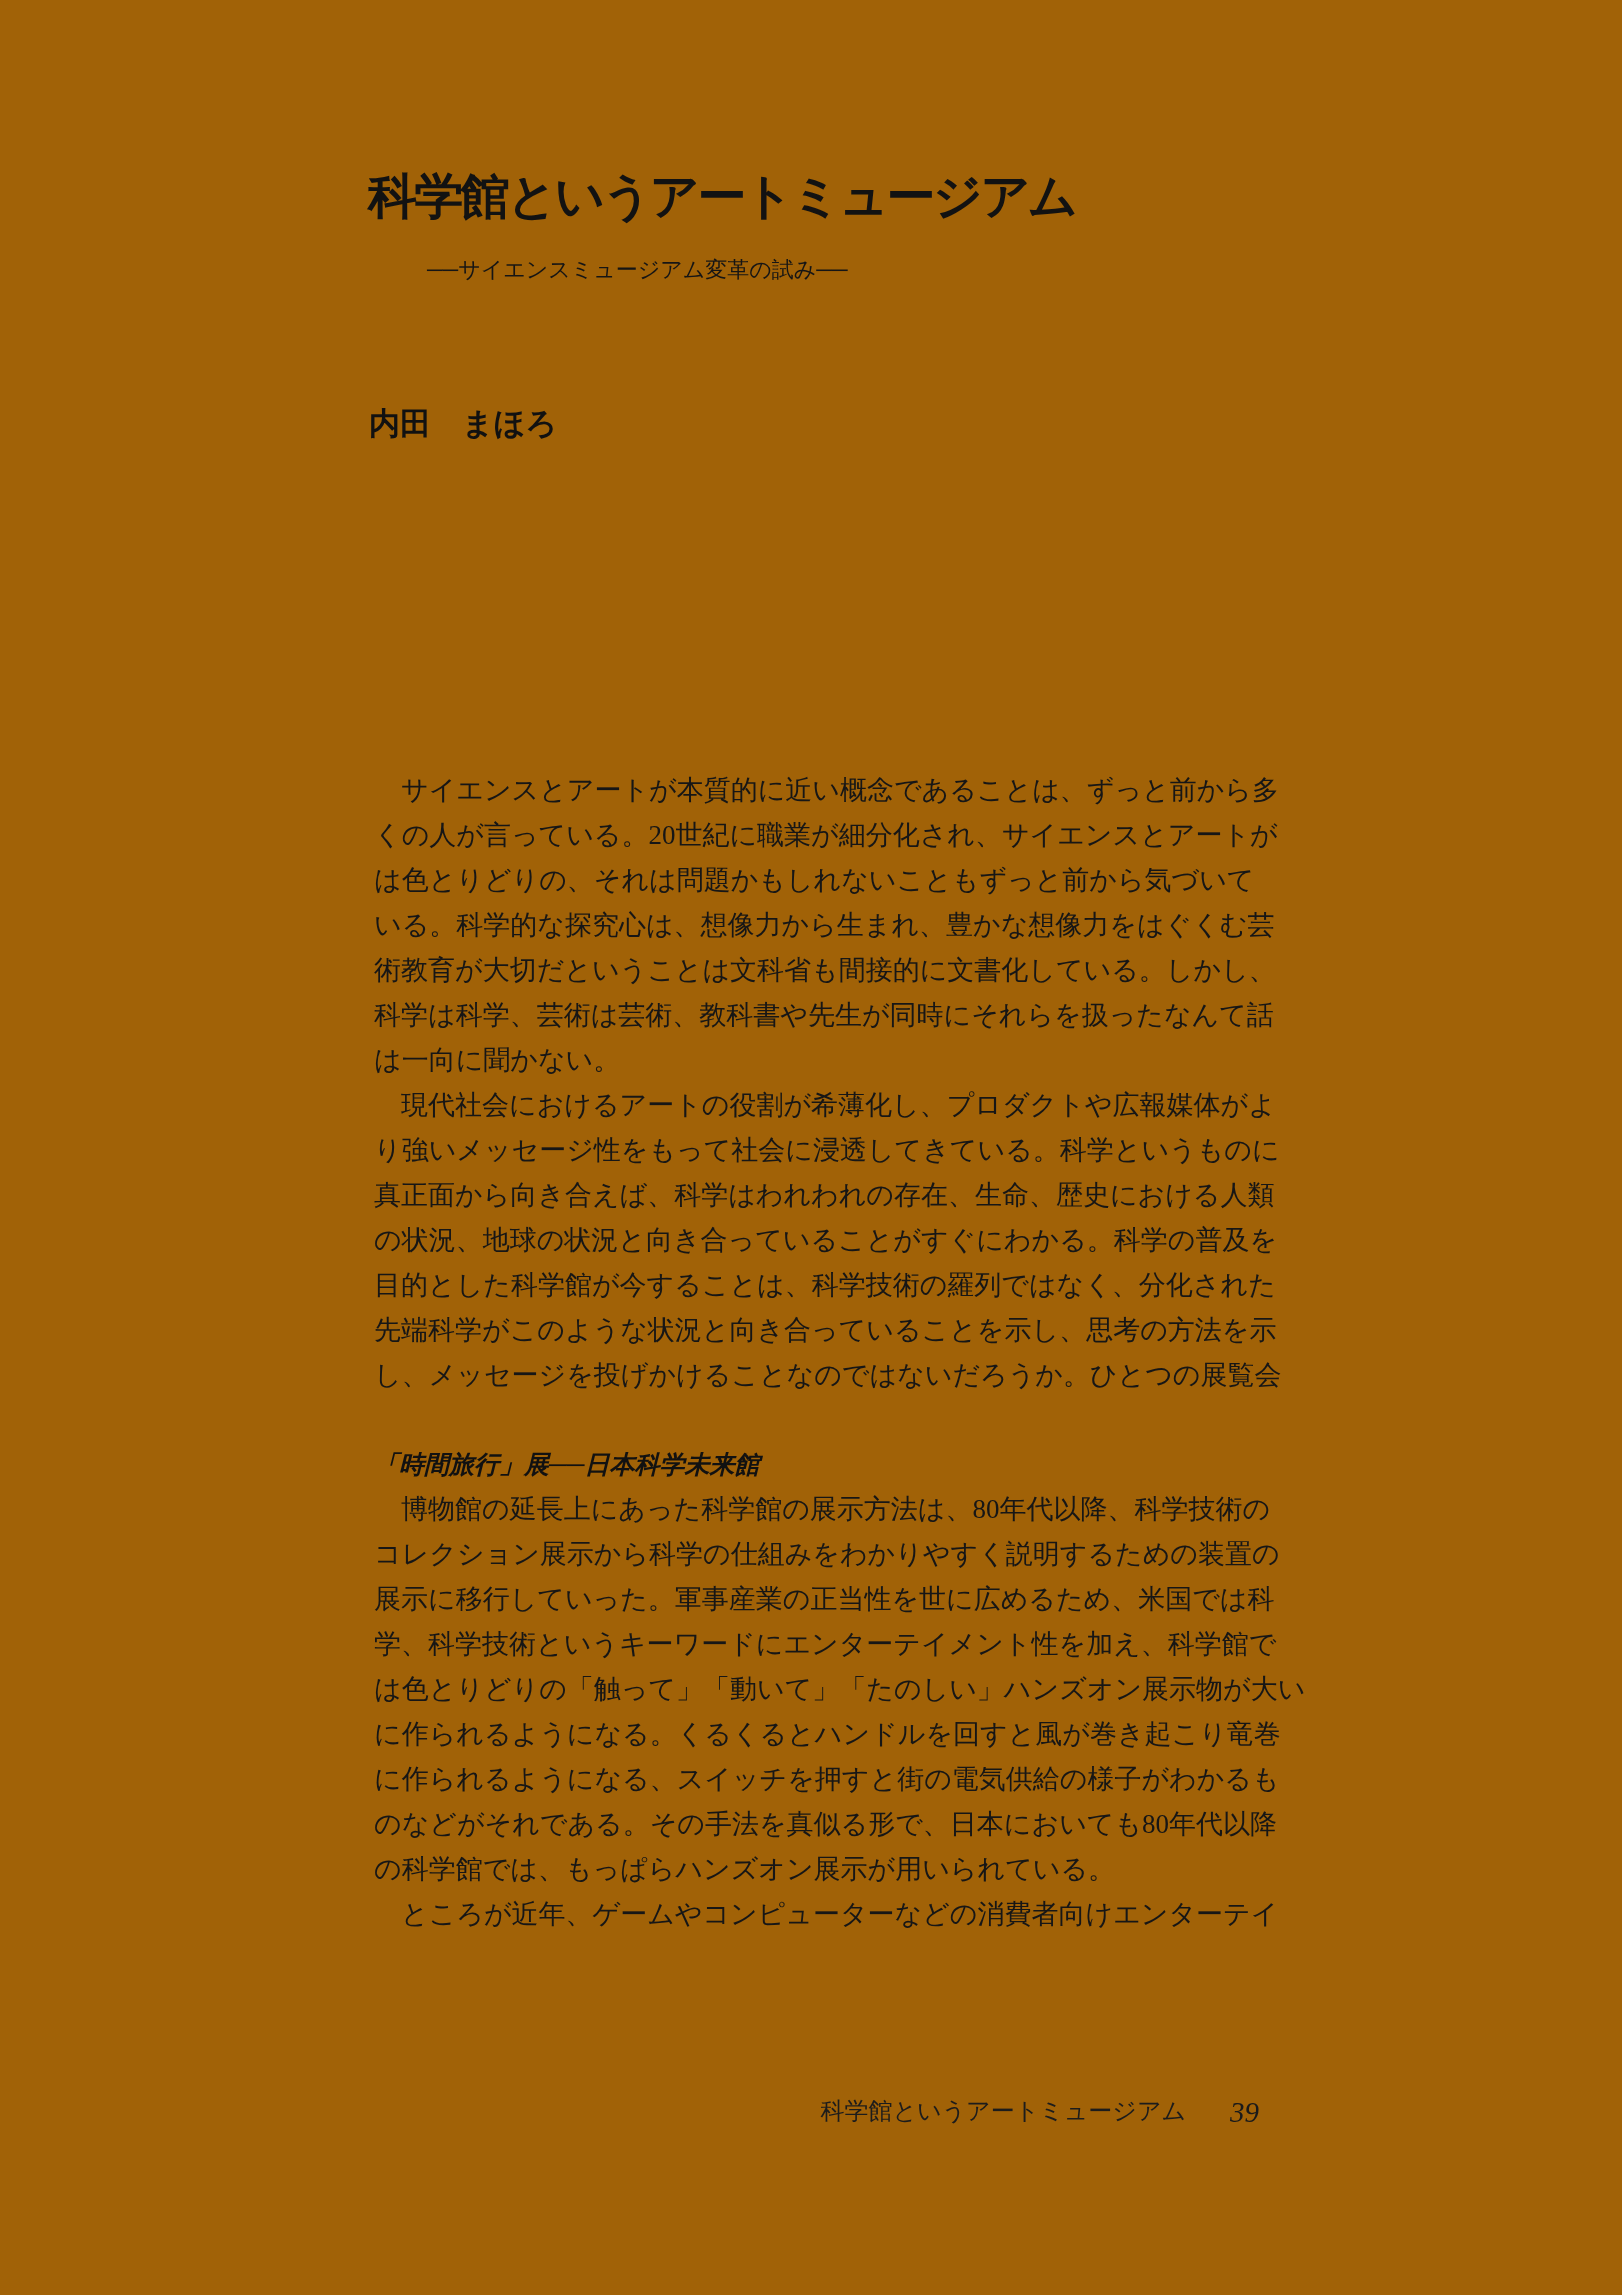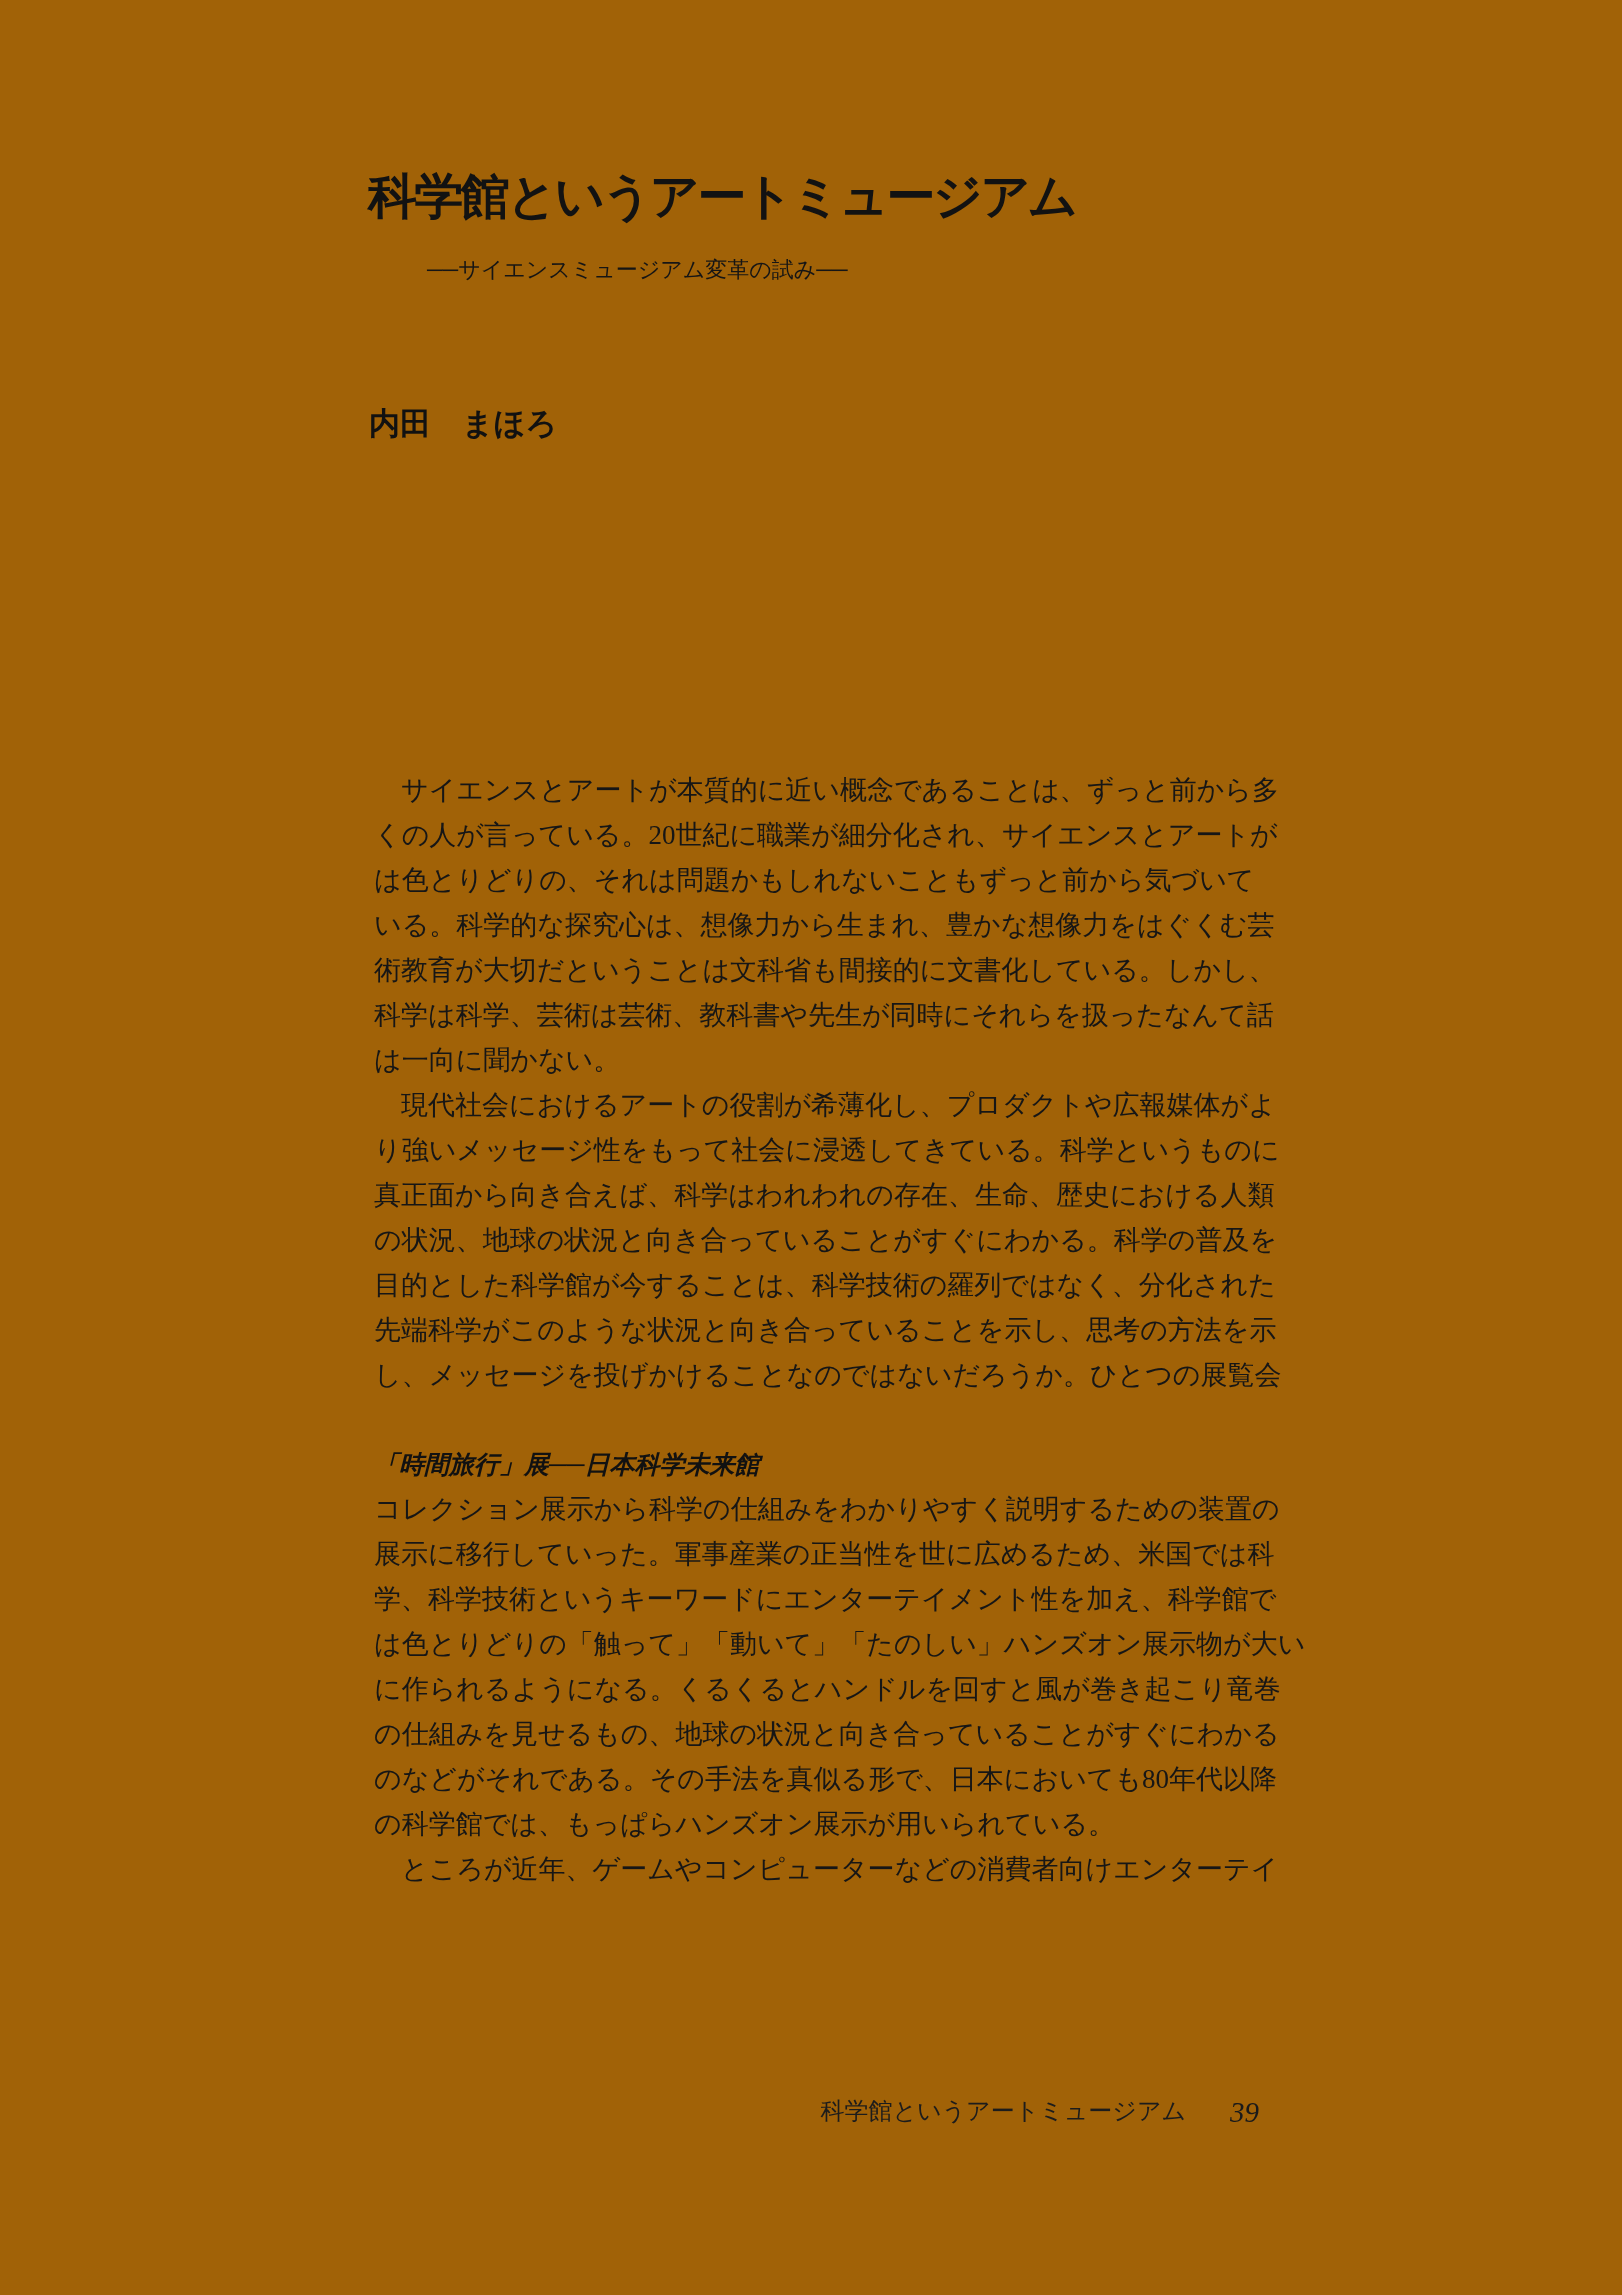--- a/index.html
+++ b/index.html
@@ -123,26 +123,27 @@
         <div class="line">真正面から向き合えば、科学はわれわれの存在、生命、歴史における人類</div>
         <div class="line">の状況、地球の状況と向き合っていることがすぐにわかる。科学の普及を</div>
         <div class="line">目的とした科学館が今することは、科学技術の羅列ではなく、分化された</div>
         <div class="line">先端科学がこのような状況と向き合っていることを示し、思考の方法を示</div>
         <div class="line">し、メッセージを投げかけることなのではないだろうか。ひとつの展覧会</div>
       </div>
 
     <h2 class="section-heading">「時間旅行」展──日本科学未来館</h2>
 
     <div class="para">
+        <div class="line">　博物館の延長上にあった科学館の展示方法は、80年代以降、科学技術の</div>
         <div class="line">コレクション展示から科学の仕組みをわかりやすく説明するための装置の</div>
         <div class="line">展示に移行していった。軍事産業の正当性を世に広めるため、米国では科</div>
         <div class="line">学、科学技術というキーワードにエンターテイメント性を加え、科学館で</div>
         <div class="line">は色とりどりの「触って」「動いて」「たのしい」ハンズオン展示物が大い</div>
         <div class="line">に作られるようになる。くるくるとハンドルを回すと風が巻き起こり竜巻</div>
-        <div class="line">の仕組みを見せるもの、地球の状況と向き合っていることがすぐにわかる</div>
+        <div class="line">に作られるようになる、スイッチを押すと街の電気供給の様子がわかるも</div>
         <div class="line">のなどがそれである。その手法を真似る形で、日本においても80年代以降</div>
         <div class="line">の科学館では、もっぱらハンズオン展示が用いられている。</div>
       </div>
 
     <div class="para">
         <div class="line">　ところが近年、ゲームやコンピューターなどの消費者向けエンターテイ</div>
       </div>
 
   </div>
 

